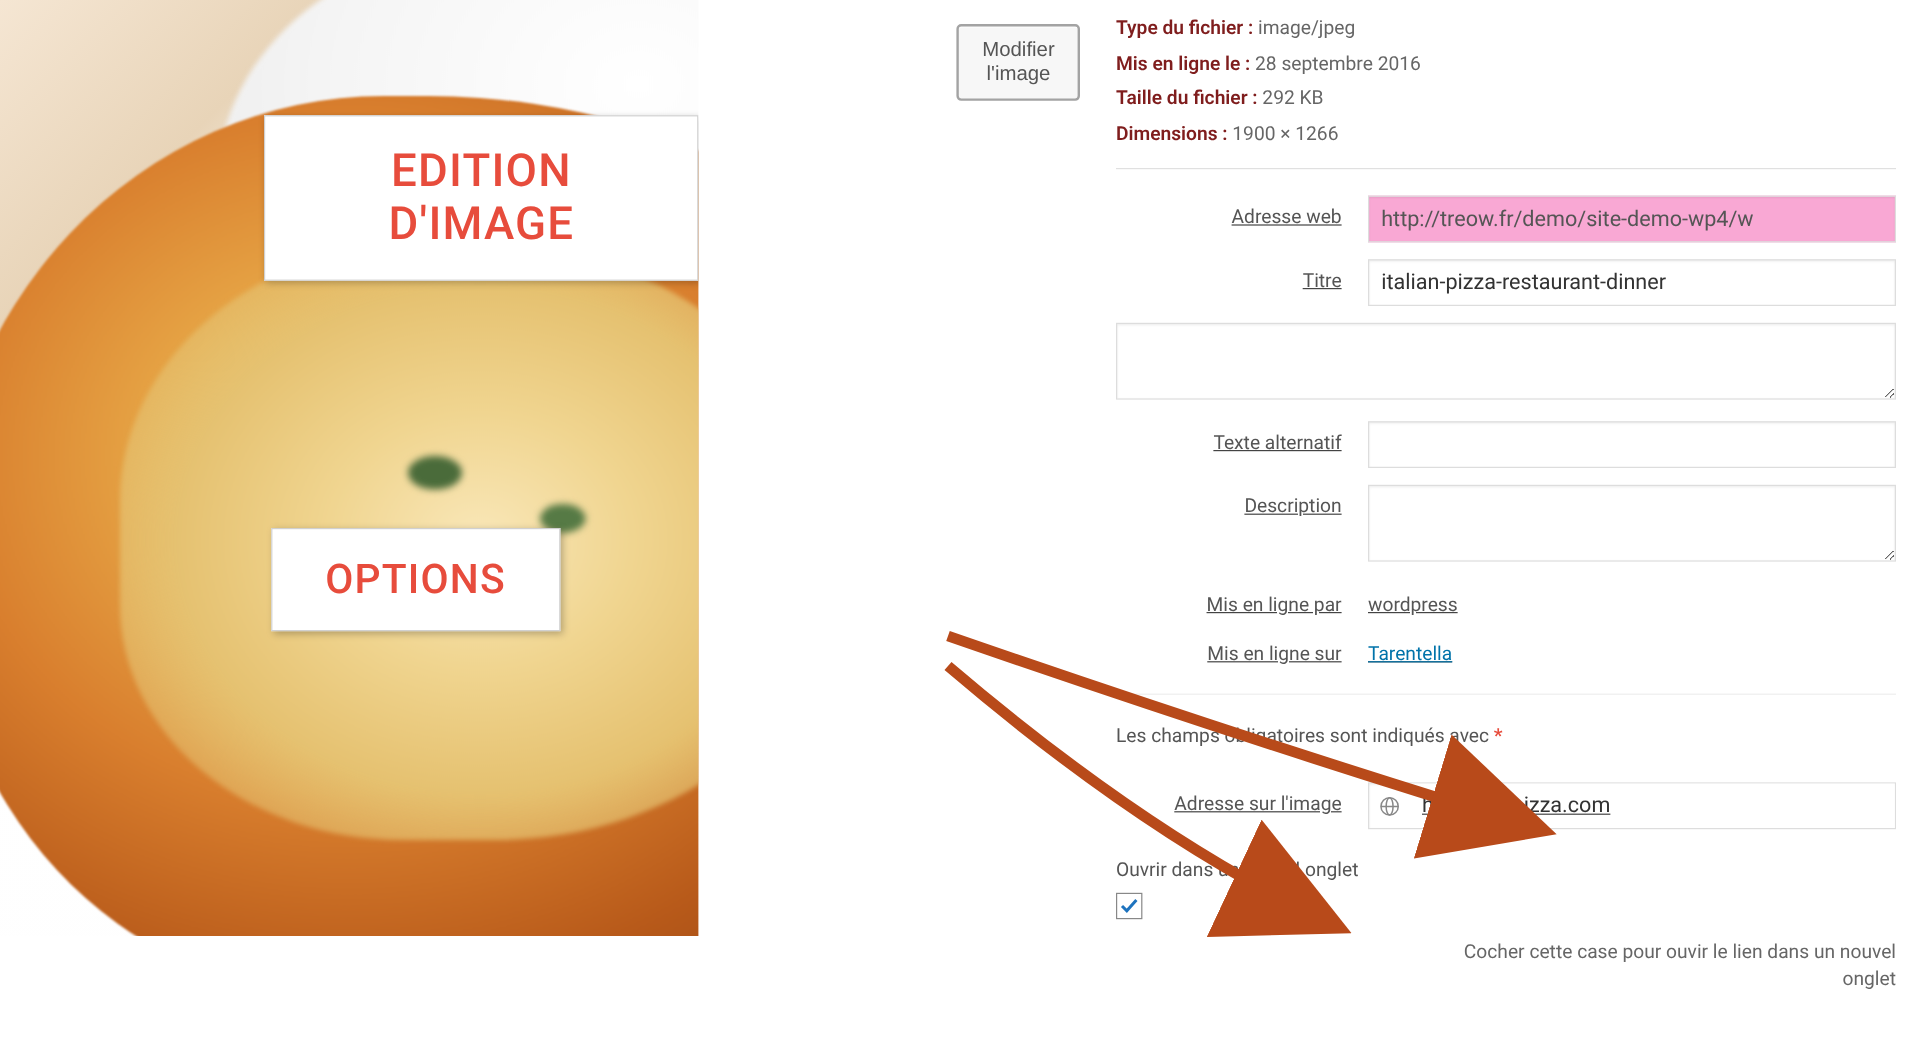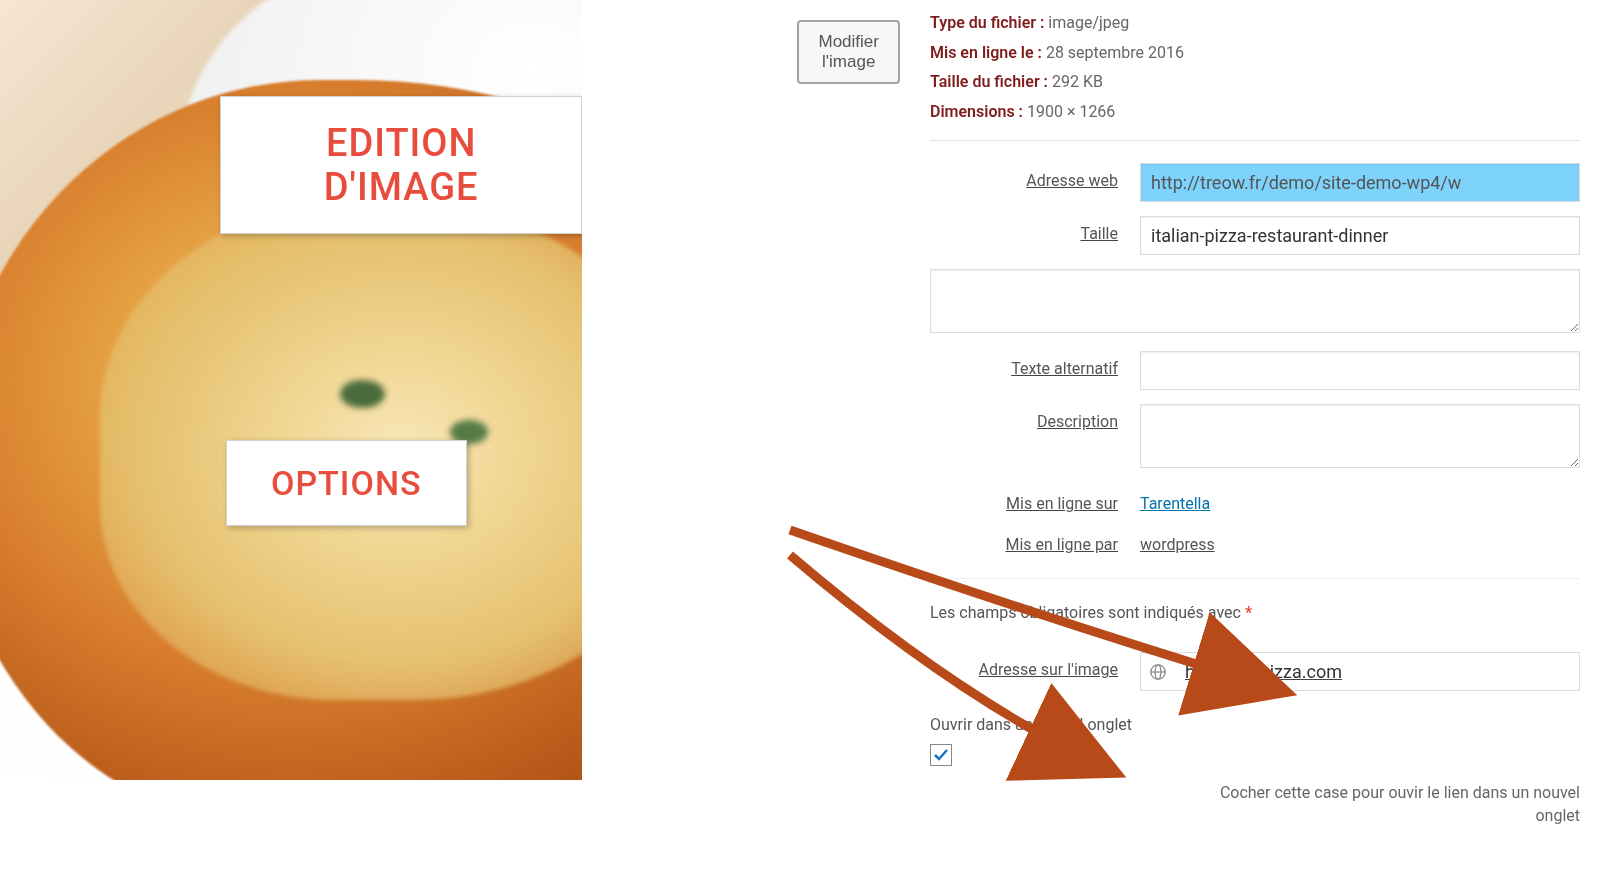--- a/index.html
+++ b/index.html
@@ -138,21 +138,21 @@
       font-size: 18px;
       font-family: inherit;
       color: #333;
       background: #fff;
     }
     .form-field textarea {
       resize: both;
       min-height: 64px;
     }
     .form-field input.readonly {
-      background: #7dd3fc;
+      background: #f9a8d4;
       color: #555;
     }
     .static-value {
       padding-top: 8px;
       color: #555;
       font-size: 16px;
     }
     .link-value {
       color: #0073aa;
       text-decoration: underline;
@@ -267,21 +267,21 @@
   </div>
 
   <div class="form-row">
     <div class="form-label">Adresse web</div>
     <div class="form-field">
       <input type="text" class="readonly" readonly="" value="http://treow.fr/demo/site-demo-wp4/w" style="">
     </div>
   </div>
 
   <div class="form-row">
-    <div class="form-label">Taille</div>
+    <div class="form-label">Titre</div>
     <div class="form-field">
       <input type="text" value="italian-pizza-restaurant-dinner" style="">
     </div>
   </div>
 
   <div class="form-row">
     <div class="form-field">
       <textarea style=""></textarea>
     </div>
   </div>
@@ -290,34 +290,34 @@
     <div class="form-label">Texte alternatif</div>
     <div class="form-field">
       <input type="text" value="" style="">
     </div>
   </div>
 
   <div class="form-row">
     <div class="form-label">Description</div>
     <div class="form-field">
       <textarea style=""></textarea>
+    </div>
+  </div>
+
+  <div class="form-row">
+    <div class="form-label">Mis en ligne par</div>
+    <div class="form-field static-value">
+      <span>wordpress</span>
     </div>
   </div>
 
   <div class="form-row">
     <div class="form-label">Mis en ligne sur</div>
     <div class="form-field static-value">
       <a class="link-value">Tarentella</a>
-    </div>
-  </div>
-
-  <div class="form-row">
-    <div class="form-label">Mis en ligne par</div>
-    <div class="form-field static-value">
-      <span>wordpress</span>
     </div>
   </div>
 
   <hr class="hr-light">
 
   <div class="required-note">
     <span>Les champs obligatoires sont indiqués avec</span>
     <span class="asterisk">*</span>
   </div>
 

